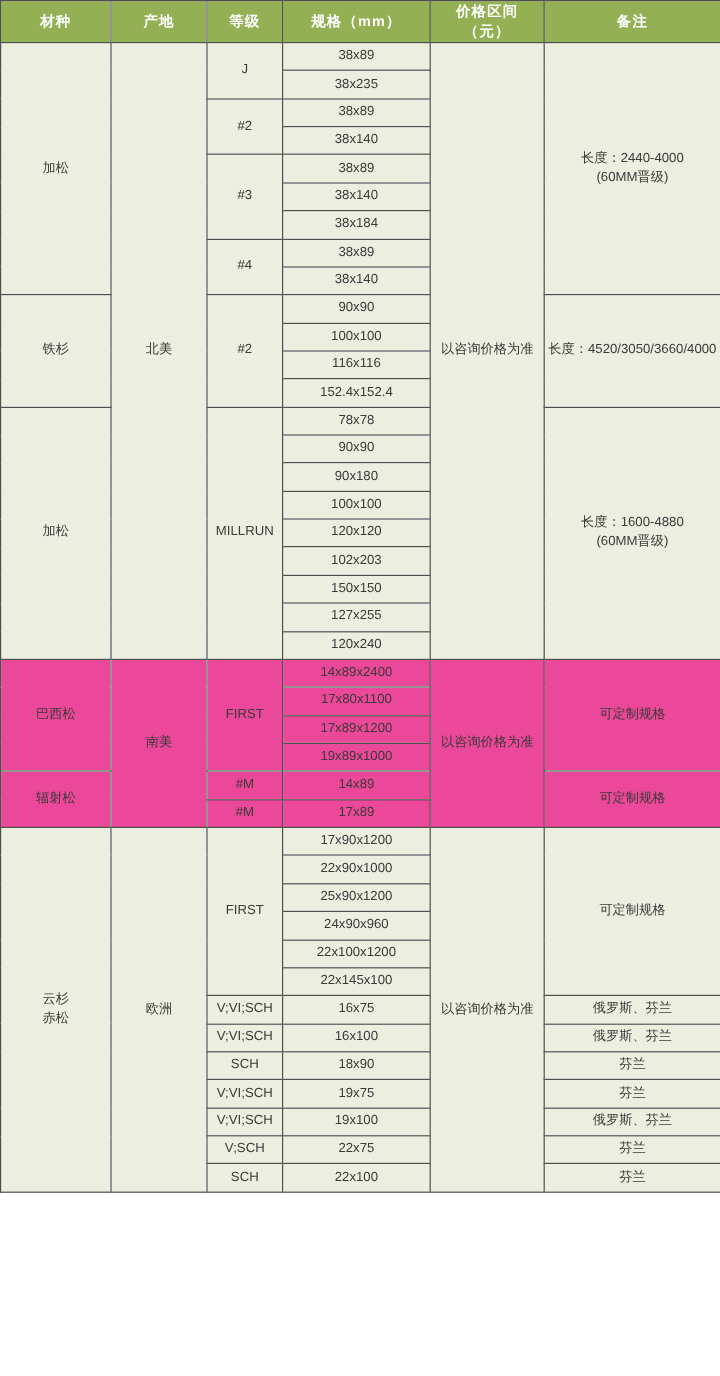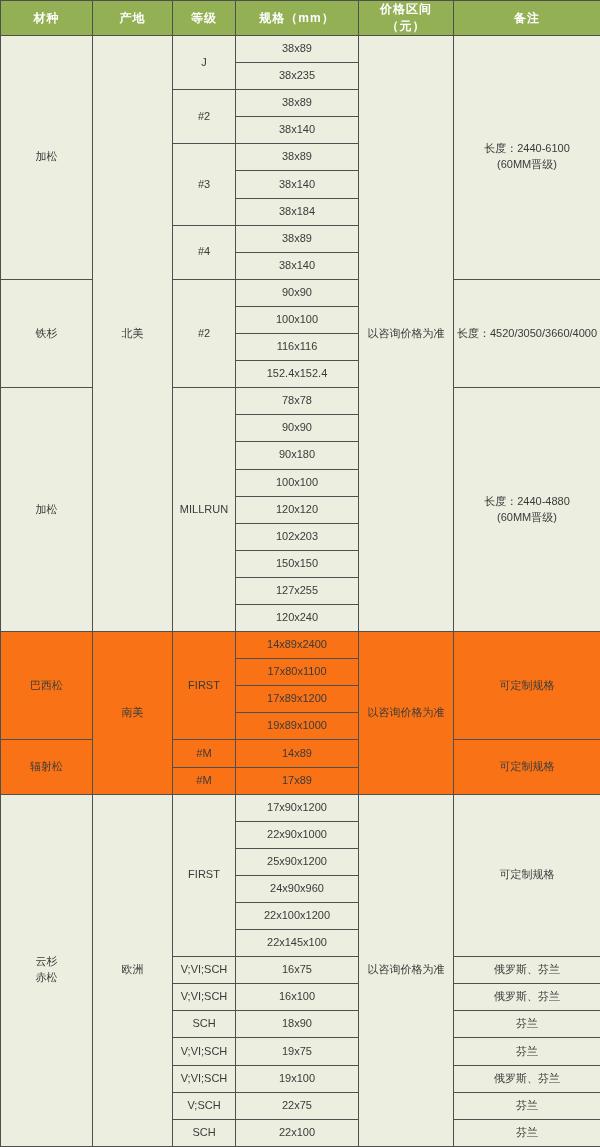--- a/index.html
+++ b/index.html
@@ -6,21 +6,21 @@
     margin: 0;
     padding: 0;
     background: #ffffff;
     width: 600px;
     height: 1147px;
     overflow: hidden;
     font-family: "Liberation Sans", sans-serif;
   }
   table#lumber-table {
     width: 600px;
-    height: 1147px;
+    height: 994px;
     border-collapse: collapse;
     table-layout: fixed;
   }
   #lumber-table th, #lumber-table td {
     border: 1px solid #4f4f4f;
     text-align: center;
     vertical-align: middle;
     padding: 0 2px;
     overflow: hidden;
   }
@@ -32,21 +32,21 @@
     font-weight: bold;
     letter-spacing: 1px;
   }
   #lumber-table td {
     font-size: 11px;
     color: #3a3a3a;
     line-height: 1.45;
     white-space: pre-line;
   }
   #lumber-table td.bg-sage { background: #eceedf; }
-  #lumber-table td.bg-white { background: #f97316; }
+  #lumber-table td.bg-white { background: #ec4899; }
 </style>
 </head>
 <body>
 
 <table id="lumber-table">
   <colgroup>
       <col style="width: 92px;">
       <col style="width: 80px;">
       <col style="width: 63px;">
       <col style="width: 123px;">
@@ -63,21 +63,21 @@
         <th>备注</th>
       </tr>
   </thead>
   <tbody>
       <tr>
         <td rowspan="9" class="bg-sage">加松</td>
         <td rowspan="22" class="bg-sage">北美</td>
         <td rowspan="2" class="bg-sage">J</td>
         <td rowspan="1" class="bg-sage">38x89</td>
         <td rowspan="22" class="bg-sage">以咨询价格为准</td>
-        <td rowspan="9" class="bg-sage">长度：2440-6100
+        <td rowspan="9" class="bg-sage">长度：2440-4000
 (60MM晋级)</td>
       </tr>
       <tr>
         <td rowspan="1" class="bg-sage">38x235</td>
       </tr>
       <tr>
         <td rowspan="2" class="bg-sage">#2</td>
         <td rowspan="1" class="bg-sage">38x89</td>
       </tr>
       <tr>
@@ -112,21 +112,21 @@
       <tr>
         <td rowspan="1" class="bg-sage">116x116</td>
       </tr>
       <tr>
         <td rowspan="1" class="bg-sage">152.4x152.4</td>
       </tr>
       <tr>
         <td rowspan="9" class="bg-sage">加松</td>
         <td rowspan="9" class="bg-sage">MILLRUN</td>
         <td rowspan="1" class="bg-sage">78x78</td>
-        <td rowspan="9" class="bg-sage">长度：2440-4880
+        <td rowspan="9" class="bg-sage">长度：1600-4880
 (60MM晋级)</td>
       </tr>
       <tr>
         <td rowspan="1" class="bg-sage">90x90</td>
       </tr>
       <tr>
         <td rowspan="1" class="bg-sage">90x180</td>
       </tr>
       <tr>
         <td rowspan="1" class="bg-sage">100x100</td>

